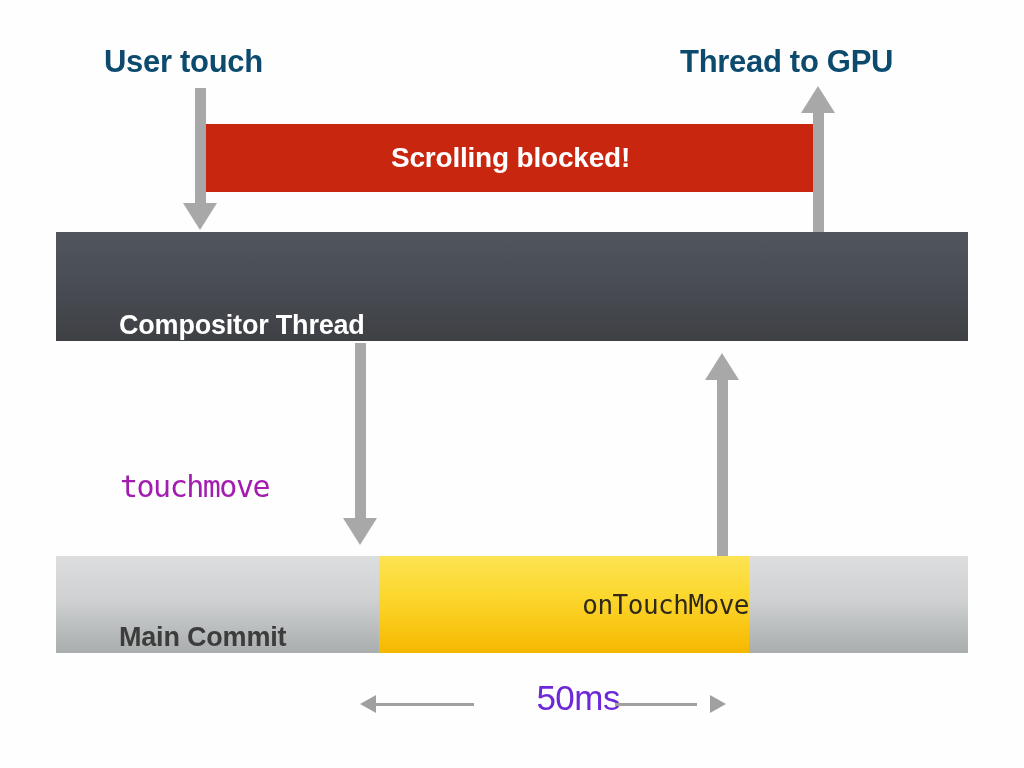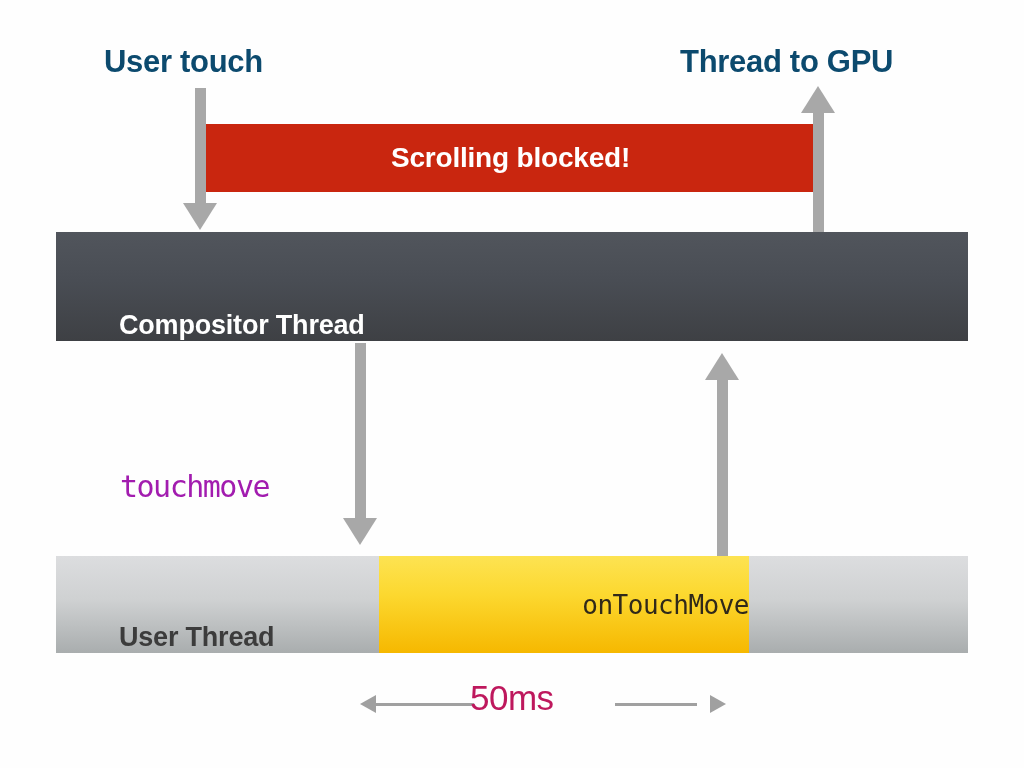--- a/index.html
+++ b/index.html
@@ -181,23 +181,23 @@
     width: 0; height: 0;
     border-top: 9px solid transparent;
     border-bottom: 9px solid transparent;
     border-left: 16px solid #a0a0a0;
   }
   #duration-label {
     position: absolute;
     left: 110px;
     top: 0px;
     width: 150px;
-    text-align: left;
+    text-align: right;
     font-size: 35px;
-    color: #be185d;
+    color: #6d28d9;
     letter-spacing: -0.5px;
   }
 </style>
 </head>
 <body>
 
 <div id="stage">
 
   <div class="callout-label" id="label-user-touch">User touch</div>
 
@@ -219,21 +219,21 @@
 
   <div class="arrow-shaft" id="arrow-touchmove-shaft"></div>
   <div class="arrow-head-down" id="arrow-touchmove-head"></div>
 
   <div id="touchmove-label">touchmove</div>
 
   <div class="arrow-shaft" id="arrow-return-shaft"></div>
   <div class="arrow-head-up" id="arrow-return-head"></div>
 
   <div class="thread-bar" id="main-thread-bar">
-    <span id="main-thread-label">User Thread</span>
+    <span id="main-thread-label">Main Commit</span>
   </div>
 
   <div id="on-touch-move-block">
     <span id="on-touch-move-text">onTouchMove</span>
   </div>
 
   <div id="duration-measure">
     <div class="measure-head-left"></div>
     <div class="measure-line" id="measure-line-left"></div>
     <div id="duration-label">50ms</div>

